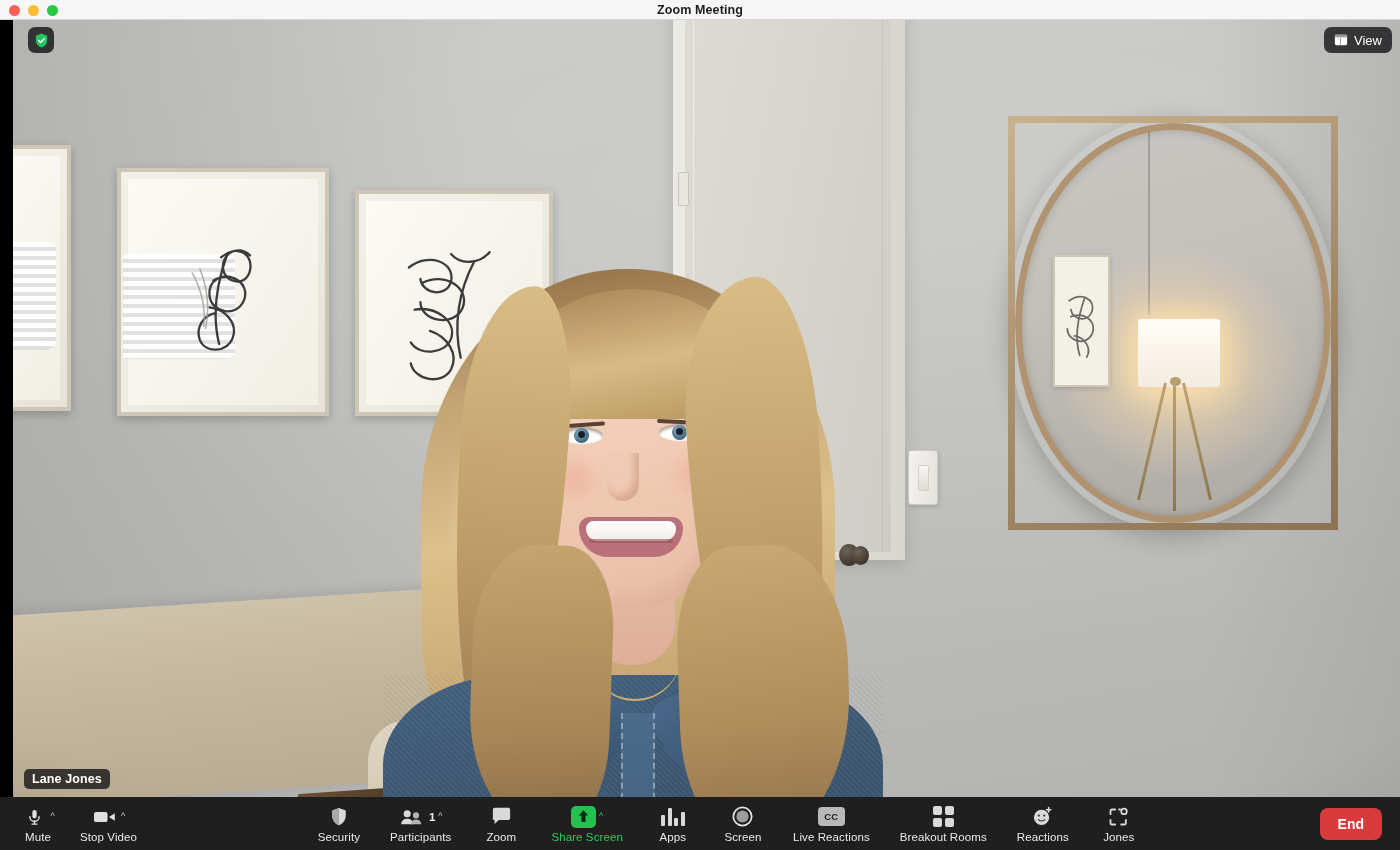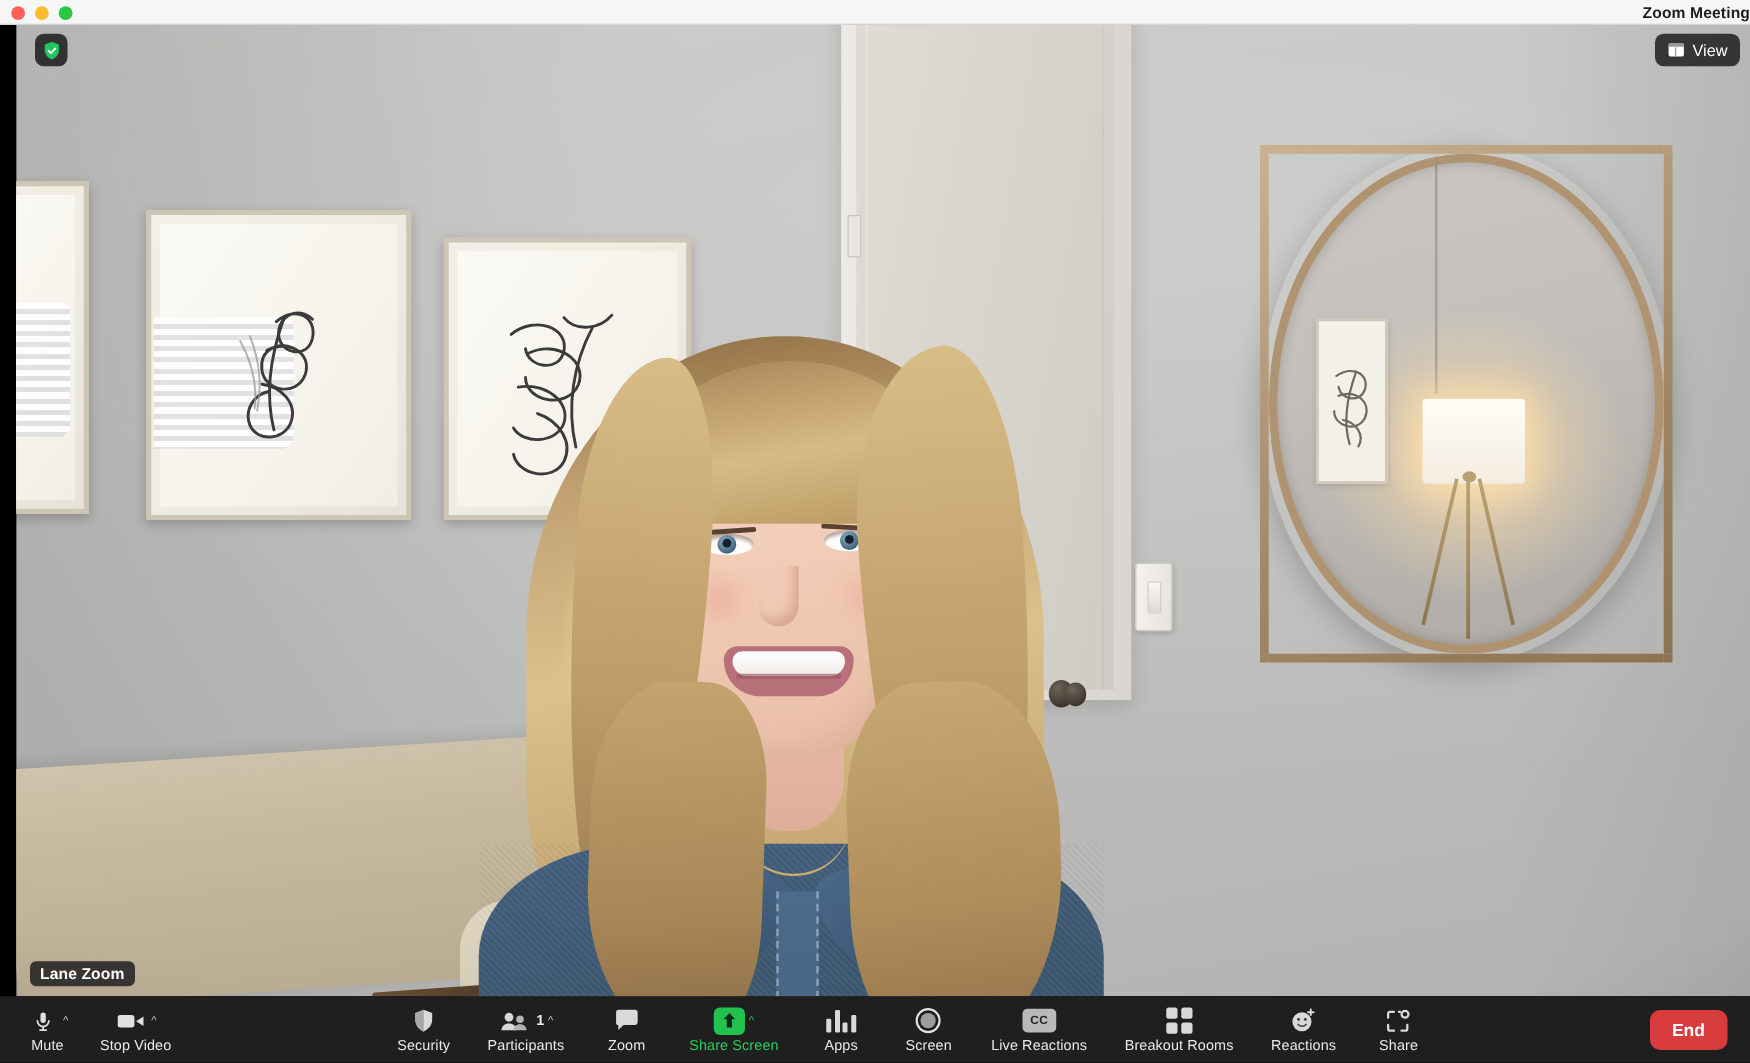--- a/index.html
+++ b/index.html
@@ -4,21 +4,21 @@
 <style>
   * { margin:0; padding:0; box-sizing:border-box; }
   html,body { width:1400px; height:850px; overflow:hidden;
     font-family:"Liberation Sans", sans-serif; background:#1a1a1a; }
 
   
   #app { position:relative; width:1400px; height:850px; background:#000; }
 
   #titlebar { position:absolute; left:0; top:0; width:1400px; height:20px;
     background:#f6f6f6; border-bottom:1px solid #d4d4d4;
-    display:flex; align-items:center; justify-content:flex-end; }
+    display:flex; align-items:center; justify-content:center; }
   #titlebar .title { font-size:12.5px; font-weight:700; color:#1d1d1f;
     letter-spacing:.1px; }
   #traffic { position:absolute; left:9px; top:0; height:20px;
     display:flex; align-items:center; gap:8px; }
   #traffic span { width:11px; height:11px; border-radius:50%; display:block; }
 
   
   #stage { position:absolute; left:0; top:20px; width:1400px; height:777px;
     background:#000; overflow:hidden; }
   #videoframe { position:absolute; left:13px; top:0; width:1387px; height:777px;
@@ -402,21 +402,21 @@
 
       <div id="viewbtn">
         <svg width="14" height="14" viewBox="0 0 16 16">
           <rect x="1" y="2" width="14" height="12" rx="1.6" fill="#fff"></rect>
           <rect x="1" y="2" width="14" height="3" fill="#9a9a9a"></rect>
           <rect x="6.8" y="5.6" width="1.1" height="8.4" fill="#9a9a9a"></rect>
         </svg>
         <span>View</span>
       </div>
 
-      <div id="namelabel">Lane Zoom</div>
+      <div id="namelabel">Lane Jones</div>
     </div>
   </div>
 
   <div id="toolbar">
 
     <div class="tb-left">
 
       <div class="tbitem">
         <div class="tbrow">
           <span class="tbicon">
@@ -565,21 +565,21 @@
               <g fill="none" stroke="#d9d9d9" stroke-width="1.9" stroke-linecap="round">
                 <path d="M7.5 2.6H4.3A1.7 1.7 0 002.6 4.3v3.2"></path>
                 <path d="M2.6 13.5v3.2a1.7 1.7 0 001.7 1.7h3.2"></path>
                 <path d="M13.8 18.4h3.2a1.7 1.7 0 001.7-1.7v-3.2"></path>
                 <path d="M11.6 2.6h1"></path>
               </g>
               <circle cx="16.8" cy="4.6" r="2.9" fill="none" stroke="#d9d9d9" stroke-width="1.9"></circle>
             </svg>
           </span>
         </div>
-        <div class="tblabel">Share</div>
+        <div class="tblabel">Jones</div>
       </div>
     </div>
 
     <div class="tb-right">
       <button id="endbtn">End</button>
     </div>
   </div>
 </div>
 
 </body></html>

